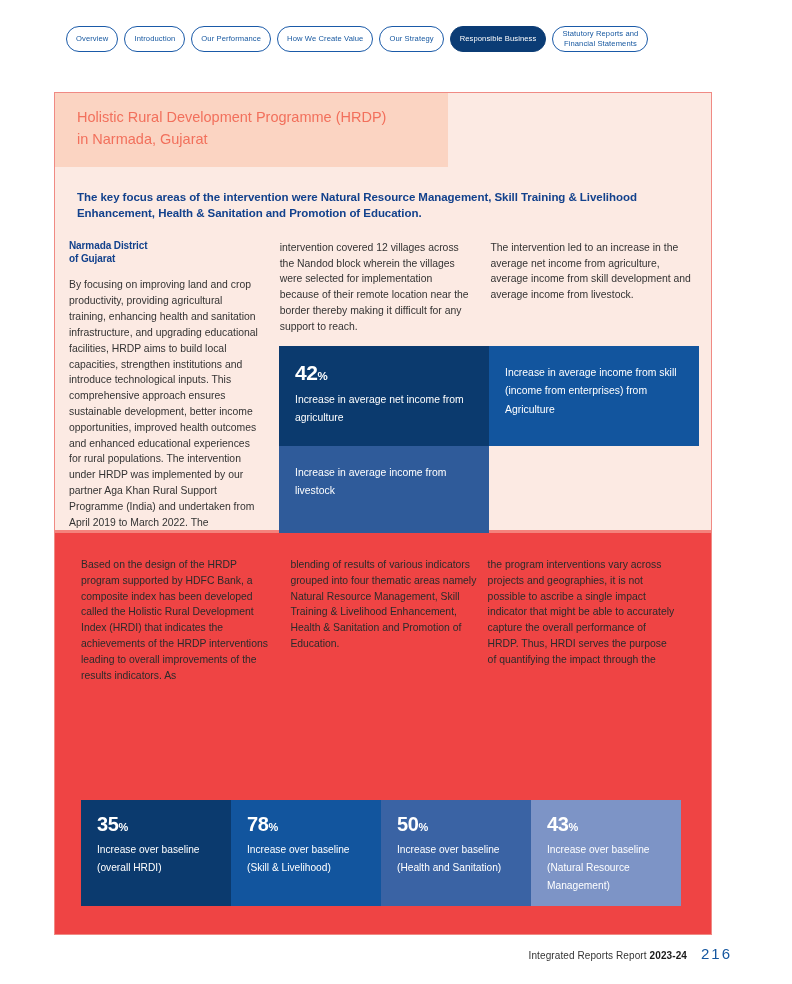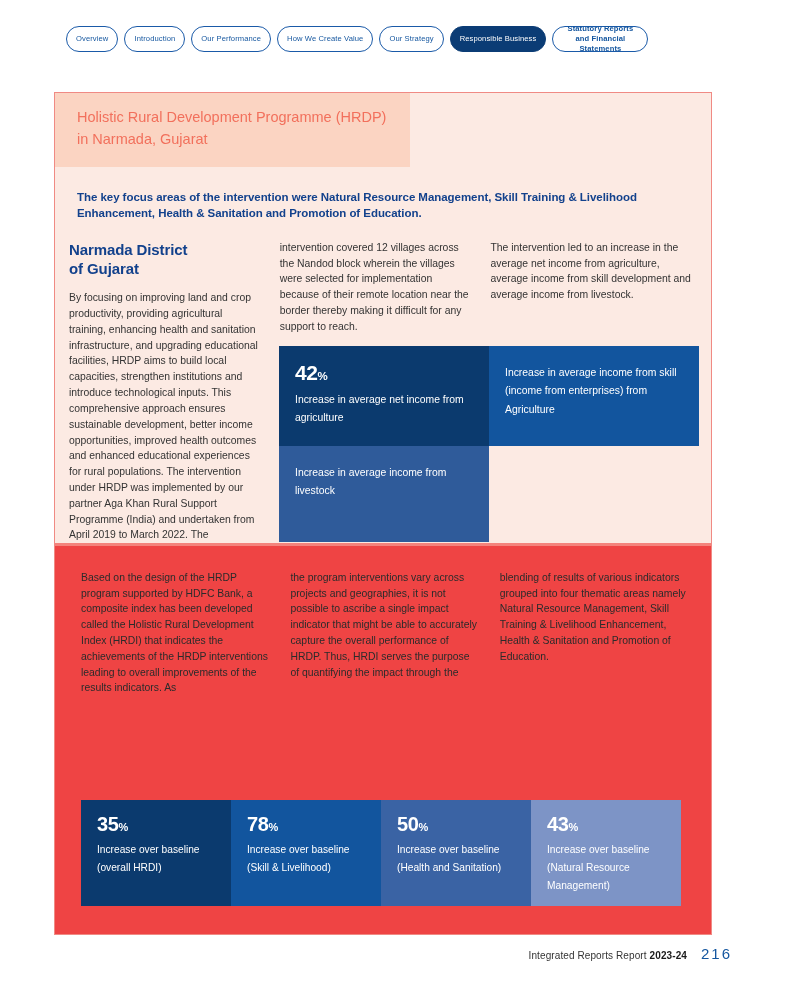--- a/index.html
+++ b/index.html
@@ -38,21 +38,20 @@
     align-items: center;
     justify-content: center;
     white-space: nowrap;
     letter-spacing: .1px;
   }
   .tab.two-line {
     white-space: normal;
     line-height: 1.3;
     padding: 1px 7px;
     max-width: 96px;
-    font-weight: bold;
   }
   .tab.active {
     background: #0b3c75;
     border-color: #0b3c75;
     color: #ffffff;
     font-weight: normal;
   }
 
   
   .card {
@@ -71,21 +70,21 @@
   .card-top {
     background: #fceae3;
     padding: 0;
   }
 
   .title-badge {
     background: #fbd4c2;
     display: inline-block;
     padding: 14px 22px 16px 22px;
     margin: 0;
-    width: 355px;
+    width: 393px;
   }
   .title-badge .tline {
     color: #f2705c;
     font-size: 14.5px;
     line-height: 1.5;
     font-weight: normal;
   }
 
   .lede {
     color: #12418c;
@@ -103,21 +102,21 @@
     padding: 18px 14px 0 14px;
     gap: 0;
   }
   .col { padding-right: 18px; }
   .col-1 { width: 216px; }
   .col-2 { width: 216px; }
   .col-3 { width: 212px; padding-right: 6px; }
 
   h2.section-head {
     color: #12418c;
-    font-size: 15px;
+    font-size: 10px;
     font-weight: bold;
     line-height: 1.28;
     margin-bottom: 12px;
     letter-spacing: -0.1px;
   }
 
   p.body {
     font-size: 10.4px;
     line-height: 1.52;
     color: #333333;
@@ -281,25 +280,25 @@
 
   </div>
 
   <div class="divider"></div>
 
   <div class="card-bottom">
     <div class="cols-b">
       <div class="colb colb-1">
         <p>Based on the design of the HRDP program supported by HDFC Bank, a composite index has been developed called the Holistic Rural Development Index (HRDI) that indicates the achievements of the HRDP interventions leading to overall improvements of the results indicators. As</p>
       </div>
+      <div class="colb colb-3">
+        <p>blending of results of various indicators grouped into four thematic areas namely Natural Resource Management, Skill Training &amp; Livelihood Enhancement, Health &amp; Sanitation and Promotion of Education.</p>
+      </div>
       <div class="colb colb-2">
         <p>the program interventions vary across projects and geographies, it is not possible to ascribe a single impact indicator that might be able to accurately capture the overall performance of HRDP. Thus, HRDI serves the purpose of quantifying the impact through the</p>
-      </div>
-      <div class="colb colb-3">
-        <p>blending of results of various indicators grouped into four thematic areas namely Natural Resource Management, Skill Training &amp; Livelihood Enhancement, Health &amp; Sanitation and Promotion of Education.</p>
       </div>
     </div>
 
     <div class="statgrid4">
       <div class="cell4" style="background: rgb(11, 58, 110);">
         <span class="num"><span>35</span><span class="pct">%</span></span>
         <span class="desc">Increase over baseline (overall HRDI)</span>
       </div>
       <div class="cell4" style="background: rgb(18, 85, 158);">
         <span class="num"><span>78</span><span class="pct">%</span></span>

